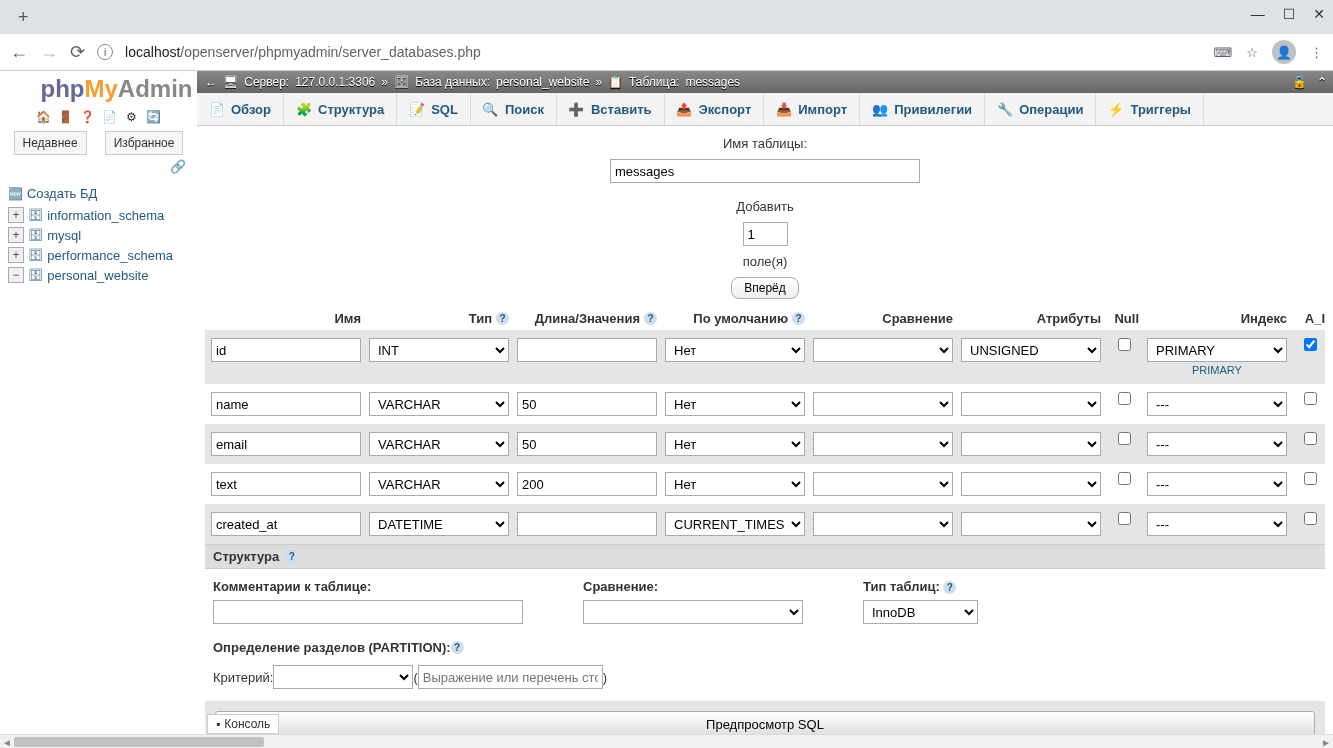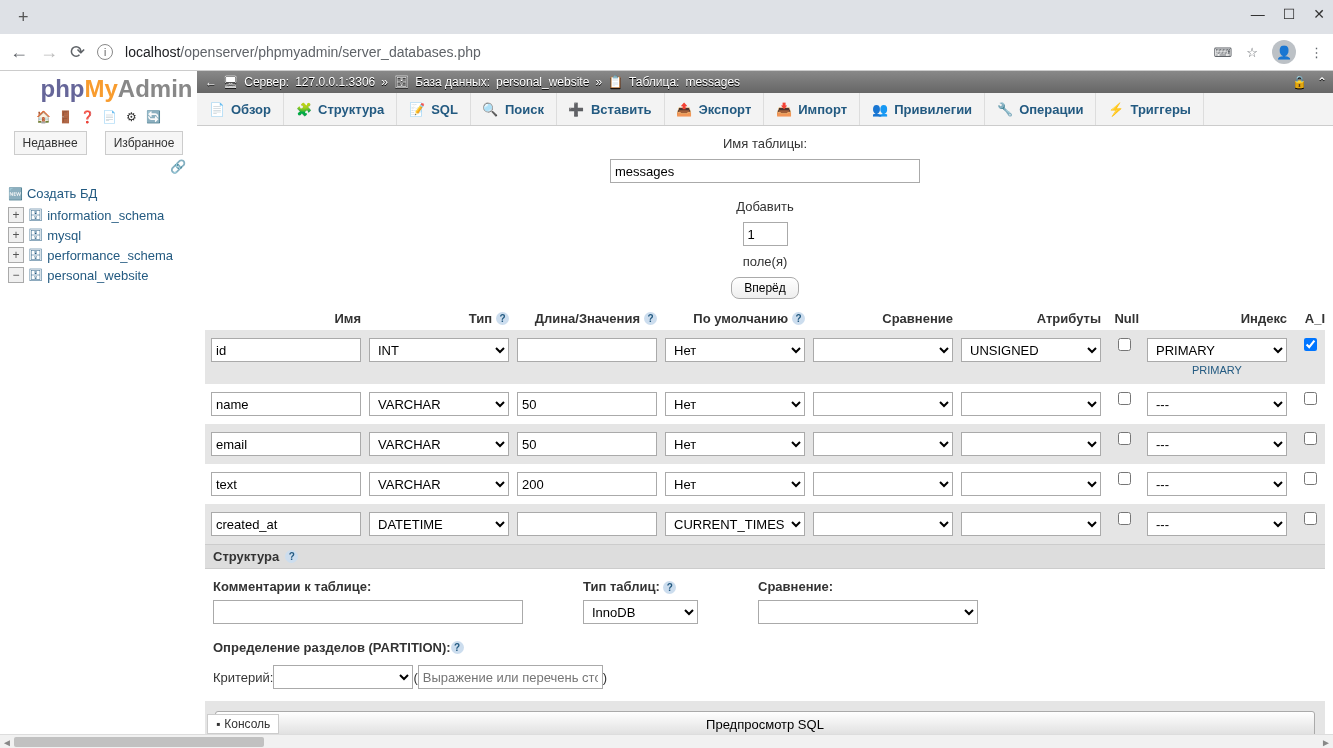--- a/index.html
+++ b/index.html
@@ -365,26 +365,26 @@
         <span>Структура</span>
         <span class="help">?</span>
       </div>
 
       <div class="struct-row">
         <div class="struct-col">
           <label>Комментарии к таблице:</label>
           <input type="text" class="comment-input" style="">
         </div>
         <div class="struct-col">
+          <label>Сравнение:</label>
+          <select class="collation-sel"><option></option></select>
+        </div>
+        <div class="struct-col">
           <label><span>Тип таблиц:</span> <span class="help">?</span></label>
           <select class="engine-sel"><option>InnoDB</option></select>
-        </div>
-        <div class="struct-col">
-          <label>Сравнение:</label>
-          <select class="collation-sel"><option></option></select>
         </div>
       </div>
 
       <div class="partlabel">
         <span>Определение разделов (PARTITION):</span>
         <span class="help">?</span>
       </div>
       <div class="part-row">
         <span>Критерий:</span>
         <select class="crit-sel"><option></option></select>

